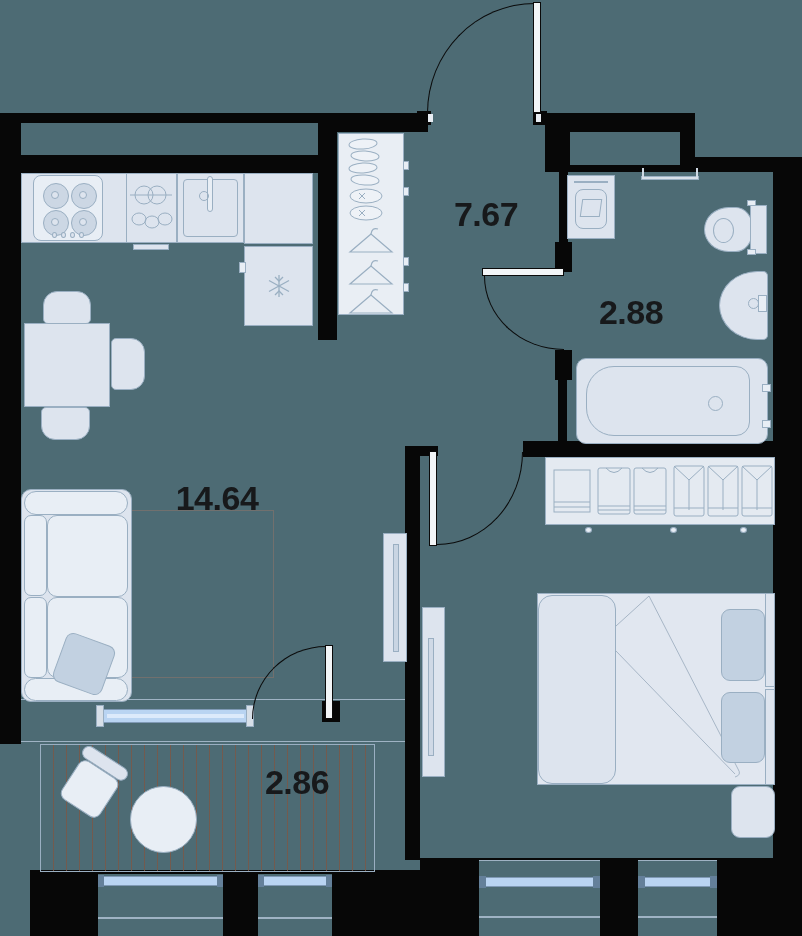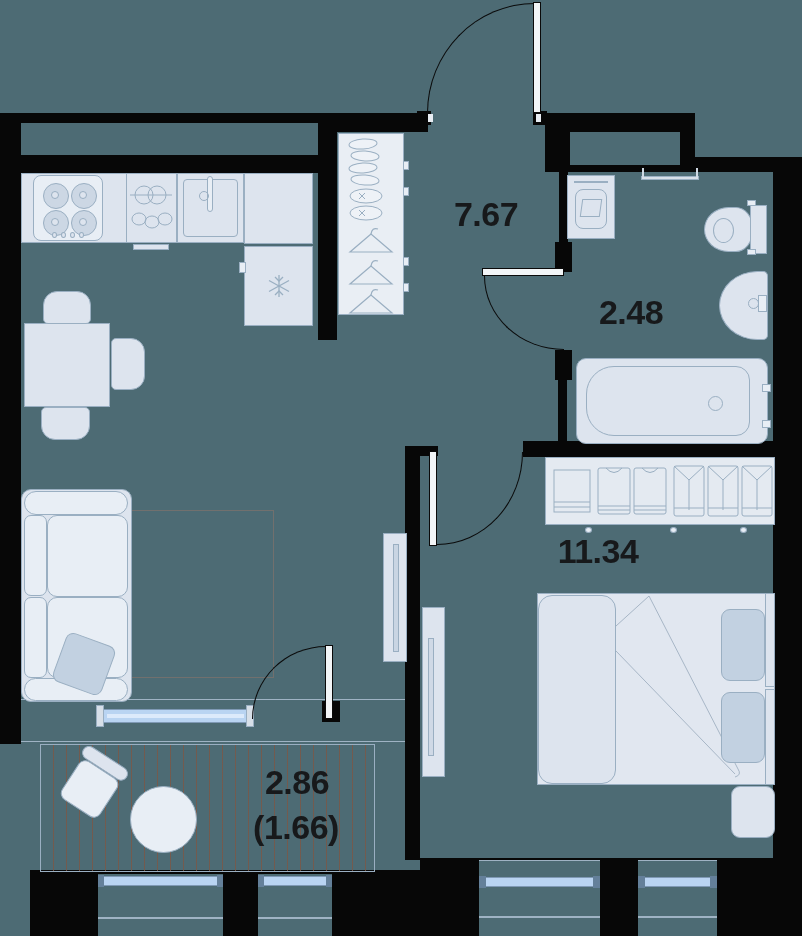--- a/index.html
+++ b/index.html
@@ -267,19 +267,18 @@
       <path d="M112,3 L201,176 q4,6 -3,8"></path>
       <path d="M79,58 L198,181"></path>
     </g>
   </svg>
   <div class="furn" style="left:765px;top:593px;width:10px;height:94px;"></div>
   <div class="furn" style="left:765px;top:689px;width:10px;height:96px;"></div>
   <div class="accent" style="left:721px;top:609px;width:44px;height:72px;border-radius:9px;"></div>
   <div class="accent" style="left:721px;top:692px;width:44px;height:71px;border-radius:9px;"></div>
   <div class="furn" style="left:731px;top:786px;width:44px;height:52px;border-radius:9px;"></div>
 
+  <div class="label" style="left:217px;top:498px;">14.64</div>
   <div class="label" style="left:486px;top:214px;">7.67</div>
-  <div class="label" style="left:631px;top:312px;">2.48</div>
-  <div class="label" style="left:598px;top:551px;">11.34</div>
+  <div class="label" style="left:631px;top:312px;">2.88</div>
   <div class="label" style="left:297px;top:782px;">2.86</div>
-  <div class="label" style="left:296px;top:827px;">(1.66)</div>
 
 </div>
 
 </body></html>

